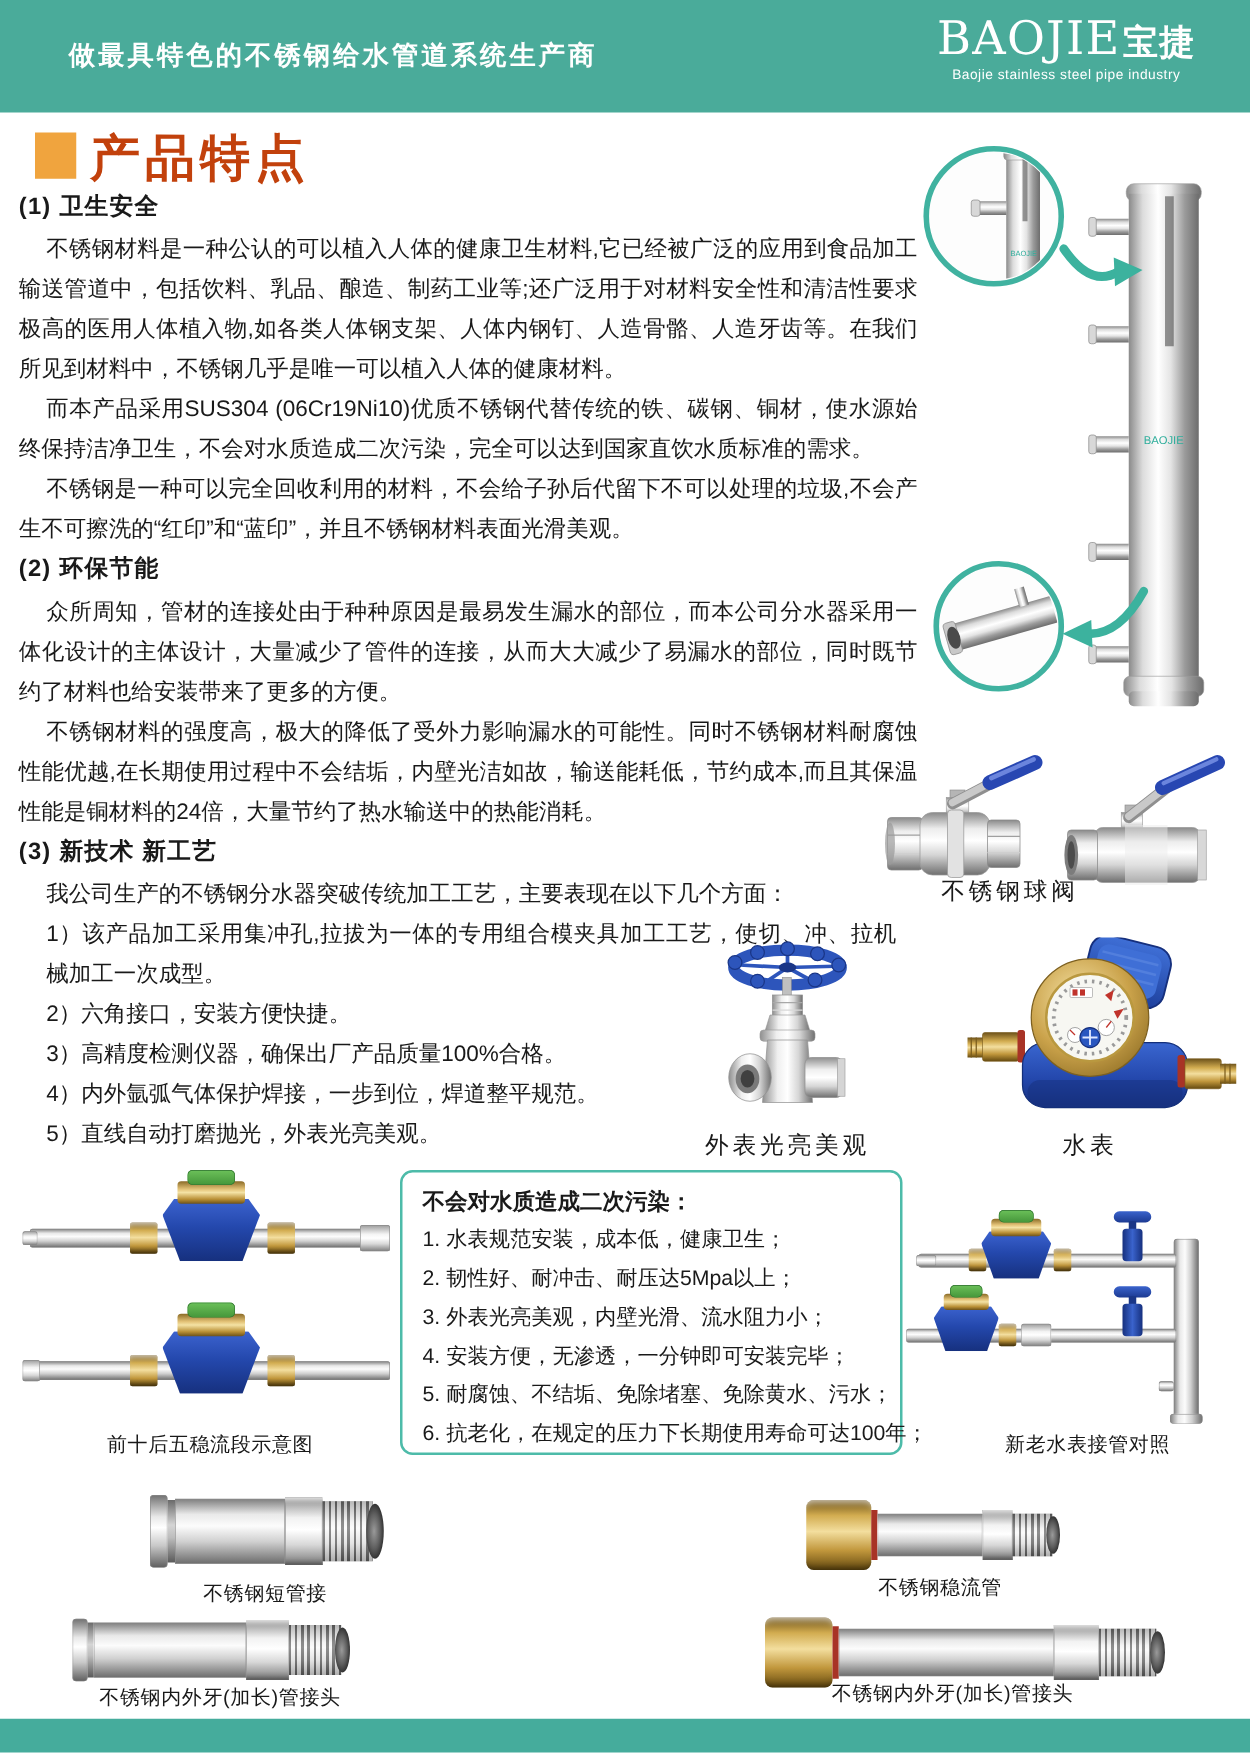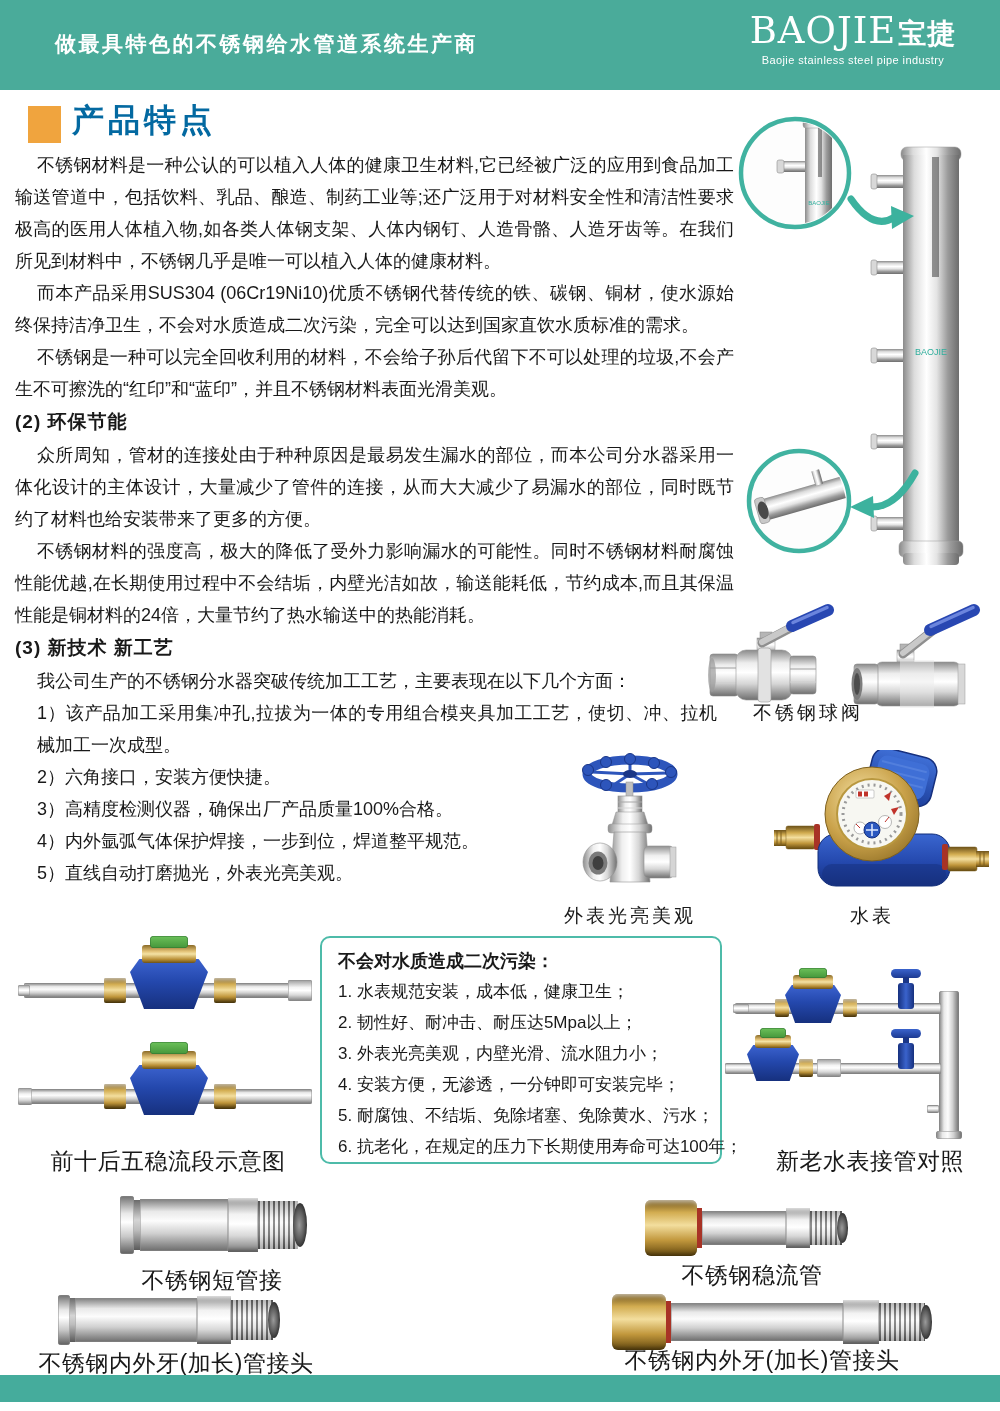--- a/index.html
+++ b/index.html
@@ -10,37 +10,37 @@
   .header{position:absolute;left:0;top:0;width:1000px;height:90px;background:#4AAB9A;}
   .tagline{position:absolute;left:55px;top:30px;color:#fff;font-size:21px;font-weight:bold;letter-spacing:2.5px;white-space:nowrap;}
   .logo{position:absolute;right:22px;top:10px;width:250px;text-align:center;color:#fff;}
   .logo-line{display:flex;align-items:baseline;justify-content:center;gap:2px;}
   .logo-en{font-family:"DejaVu Serif",serif;font-size:37px;letter-spacing:1px;line-height:42px;}
   .logo-cn{font-size:28px;font-weight:bold;letter-spacing:1px;}
   .logo-sub{font-size:11px;letter-spacing:.4px;margin-top:1px;}
 
   
   .sq{position:absolute;left:28px;top:106px;width:33px;height:37px;background:#F0A43E;}
-  .page-title{position:absolute;left:72px;top:99px;font-size:32px;font-weight:bold;color:#0369a1;letter-spacing:4px;}
+  .page-title{position:absolute;left:72px;top:99px;font-size:40px;font-weight:bold;color:#c2410c;letter-spacing:4px;}
 
   
   .textcol{position:absolute;left:15px;top:149px;width:719px;text-align:justify;}
   .textcol h3{font-size:19px;line-height:34px;margin:0;font-weight:600;letter-spacing:1px;}
   .textcol p{font-size:18px;line-height:32px;margin:0;text-indent:22px;}
   .textcol p.li{text-indent:0;margin-left:22px;width:680px;}
 
   
   .adv{position:absolute;left:320px;top:936px;width:402px;height:228px;box-sizing:border-box;
        border:2px solid #4DBBA9;border-radius:10px;background:#fff;padding:8px 8px 0 16px;z-index:5;}
   .adv-title{font-size:18px;line-height:30px;font-weight:600;}
   .adv-item{font-size:17px;line-height:31px;white-space:nowrap;}
 
   
   .plabel{position:absolute;font-size:19px;letter-spacing:3px;white-space:nowrap;transform:translateX(-50%);}
-  .plabel.sm{font-size:23px;letter-spacing:.5px;}
+  .plabel.sm{font-size:16px;letter-spacing:.5px;}
 
   
   .seg{flex:none;}
   .stube{background:linear-gradient(180deg,#7d7d7d 0%,#e9e9e9 24%,#fcfcfc 42%,#d0d0d0 66%,#6c6c6c 100%);box-shadow:inset 0 0 0 .5px #8c8c8c;}
   .shex{background:linear-gradient(180deg,#8c8c8c 0%,#f2f2f2 30%,#ffffff 48%,#d8d8d8 70%,#777 100%);
         box-shadow:inset 0 6px 4px -4px rgba(255,255,255,.85),inset 0 -6px 4px -4px rgba(0,0,0,.35),inset 0 0 0 .5px #8c8c8c;}
   .sflange{background:linear-gradient(180deg,#707070,#e8e8e8 30%,#fff 45%,#c8c8c8 70%,#5f5f5f);border-radius:3px;box-shadow:inset 0 0 0 .5px #888;}
   .sgap{background:linear-gradient(180deg,#6a6a6a,#d5d5d5 40%,#bdbdbd 60%,#5a5a5a);}
   .sthread{background:repeating-linear-gradient(90deg,rgba(40,40,40,.5) 0 2px,rgba(255,255,255,.45) 2px 5px),
             linear-gradient(180deg,#7d7d7d,#ececec 35%,#f8f8f8 45%,#cfcfcf 70%,#6c6c6c);}
@@ -80,20 +80,21 @@
         <span class="logo-cn">宝捷</span>
     </div>
     <div class="logo-sub">Baojie stainless steel pipe industry</div>
   </div>
 </div>
 
 <div class="sq"></div>
 <div class="page-title">产品特点</div>
 
 <div class="textcol">
+  <h3>(1) 卫生安全</h3>
   <p>不锈钢材料是一种公认的可以植入人体的健康卫生材料,它已经被广泛的应用到食品加工输送管道中，包括饮料、乳品、酿造、制药工业等;还广泛用于对材料安全性和清洁性要求极高的医用人体植入物,如各类人体钢支架、人体内钢钉、人造骨骼、人造牙齿等。在我们所见到材料中，不锈钢几乎是唯一可以植入人体的健康材料。</p>
   <p>而本产品采用SUS304 (06Cr19Ni10)优质不锈钢代替传统的铁、碳钢、铜材，使水源始终保持洁净卫生，不会对水质造成二次污染，完全可以达到国家直饮水质标准的需求。</p>
   <p>不锈钢是一种可以完全回收利用的材料，不会给子孙后代留下不可以处理的垃圾,不会产生不可擦洗的“红印”和“蓝印”，并且不锈钢材料表面光滑美观。</p>
   <h3>(2) 环保节能</h3>
   <p>众所周知，管材的连接处由于种种原因是最易发生漏水的部位，而本公司分水器采用一体化设计的主体设计，大量减少了管件的连接，从而大大减少了易漏水的部位，同时既节约了材料也给安装带来了更多的方便。</p>
   <p>不锈钢材料的强度高，极大的降低了受外力影响漏水的可能性。同时不锈钢材料耐腐蚀性能优越,在长期使用过程中不会结垢，内壁光洁如故，输送能耗低，节约成本,而且其保温性能是铜材料的24倍，大量节约了热水输送中的热能消耗。</p>
   <h3>(3) 新技术 新工艺</h3>
   <p>我公司生产的不锈钢分水器突破传统加工工艺，主要表现在以下几个方面：</p>
   <p class="li">1）该产品加工采用集冲孔,拉拔为一体的专用组合模夹具加工工艺，使切、冲、拉机械加工一次成型。</p>
   <p class="li">2）六角接口，安装方便快捷。</p>

